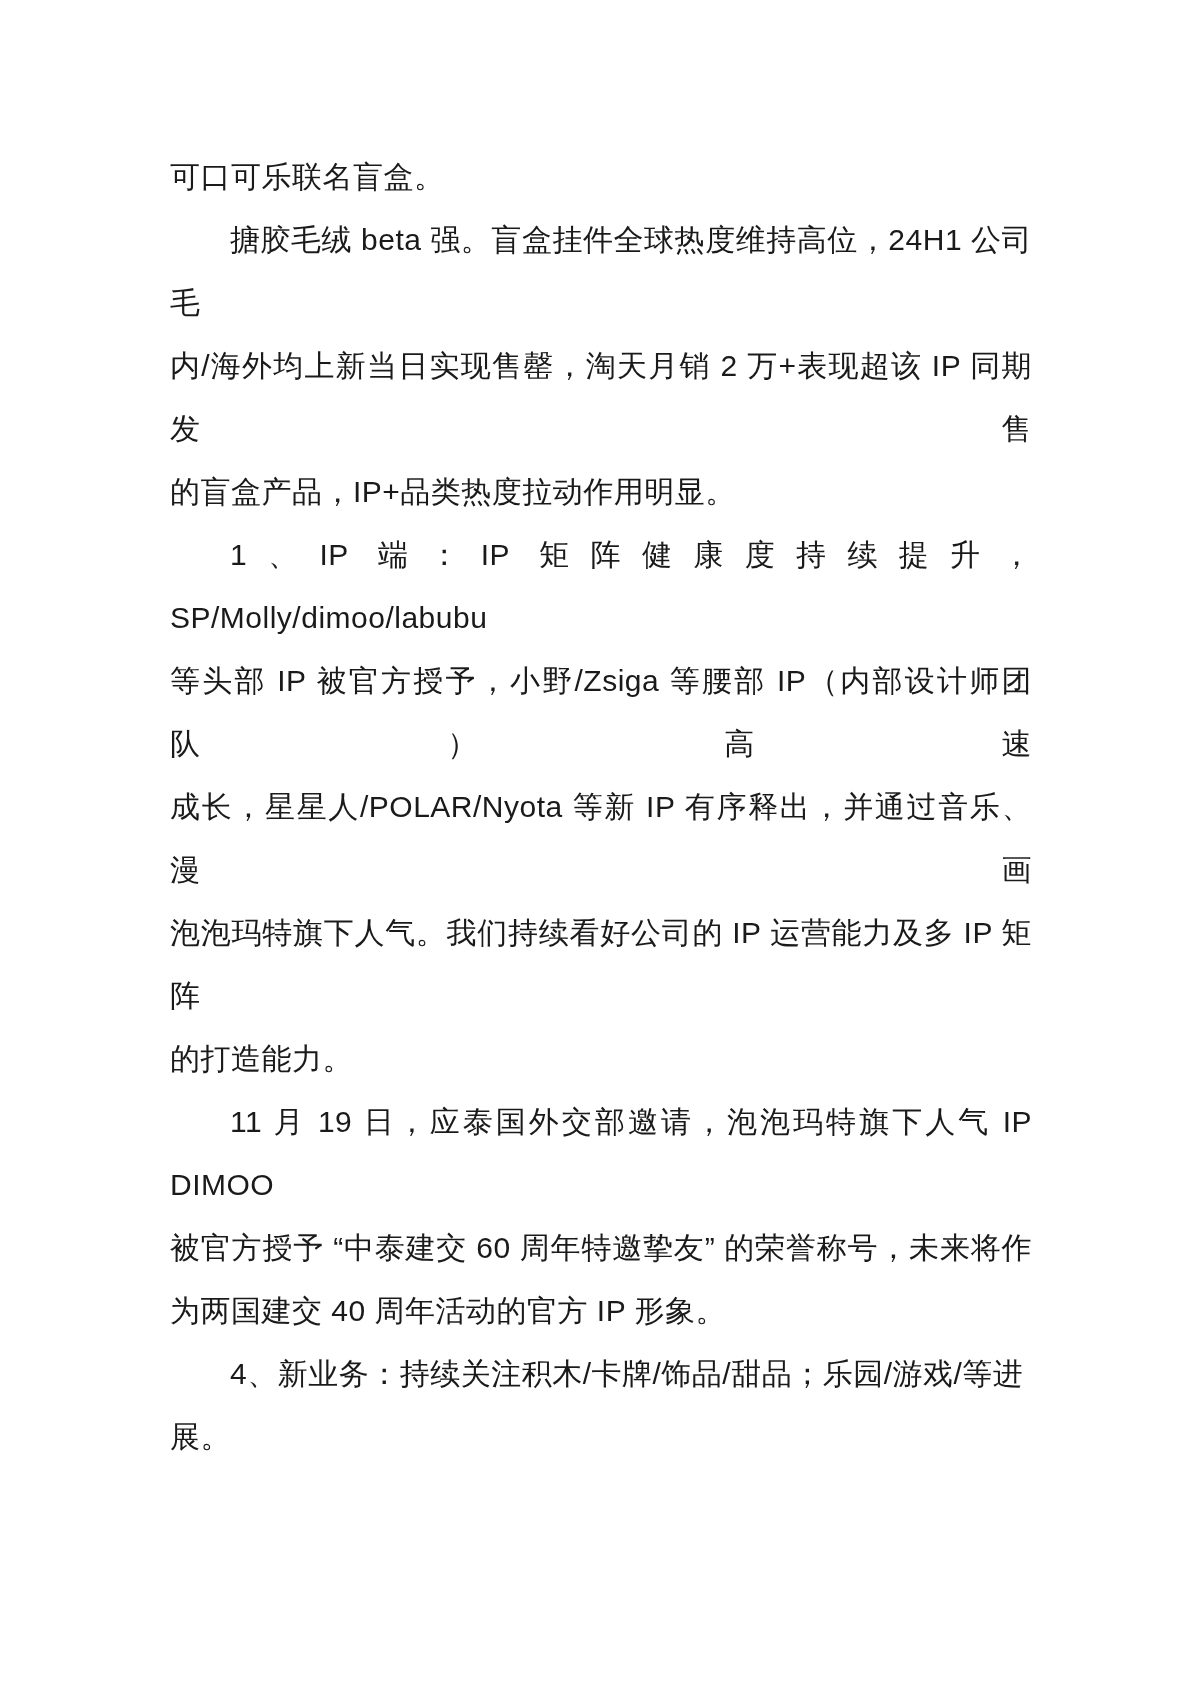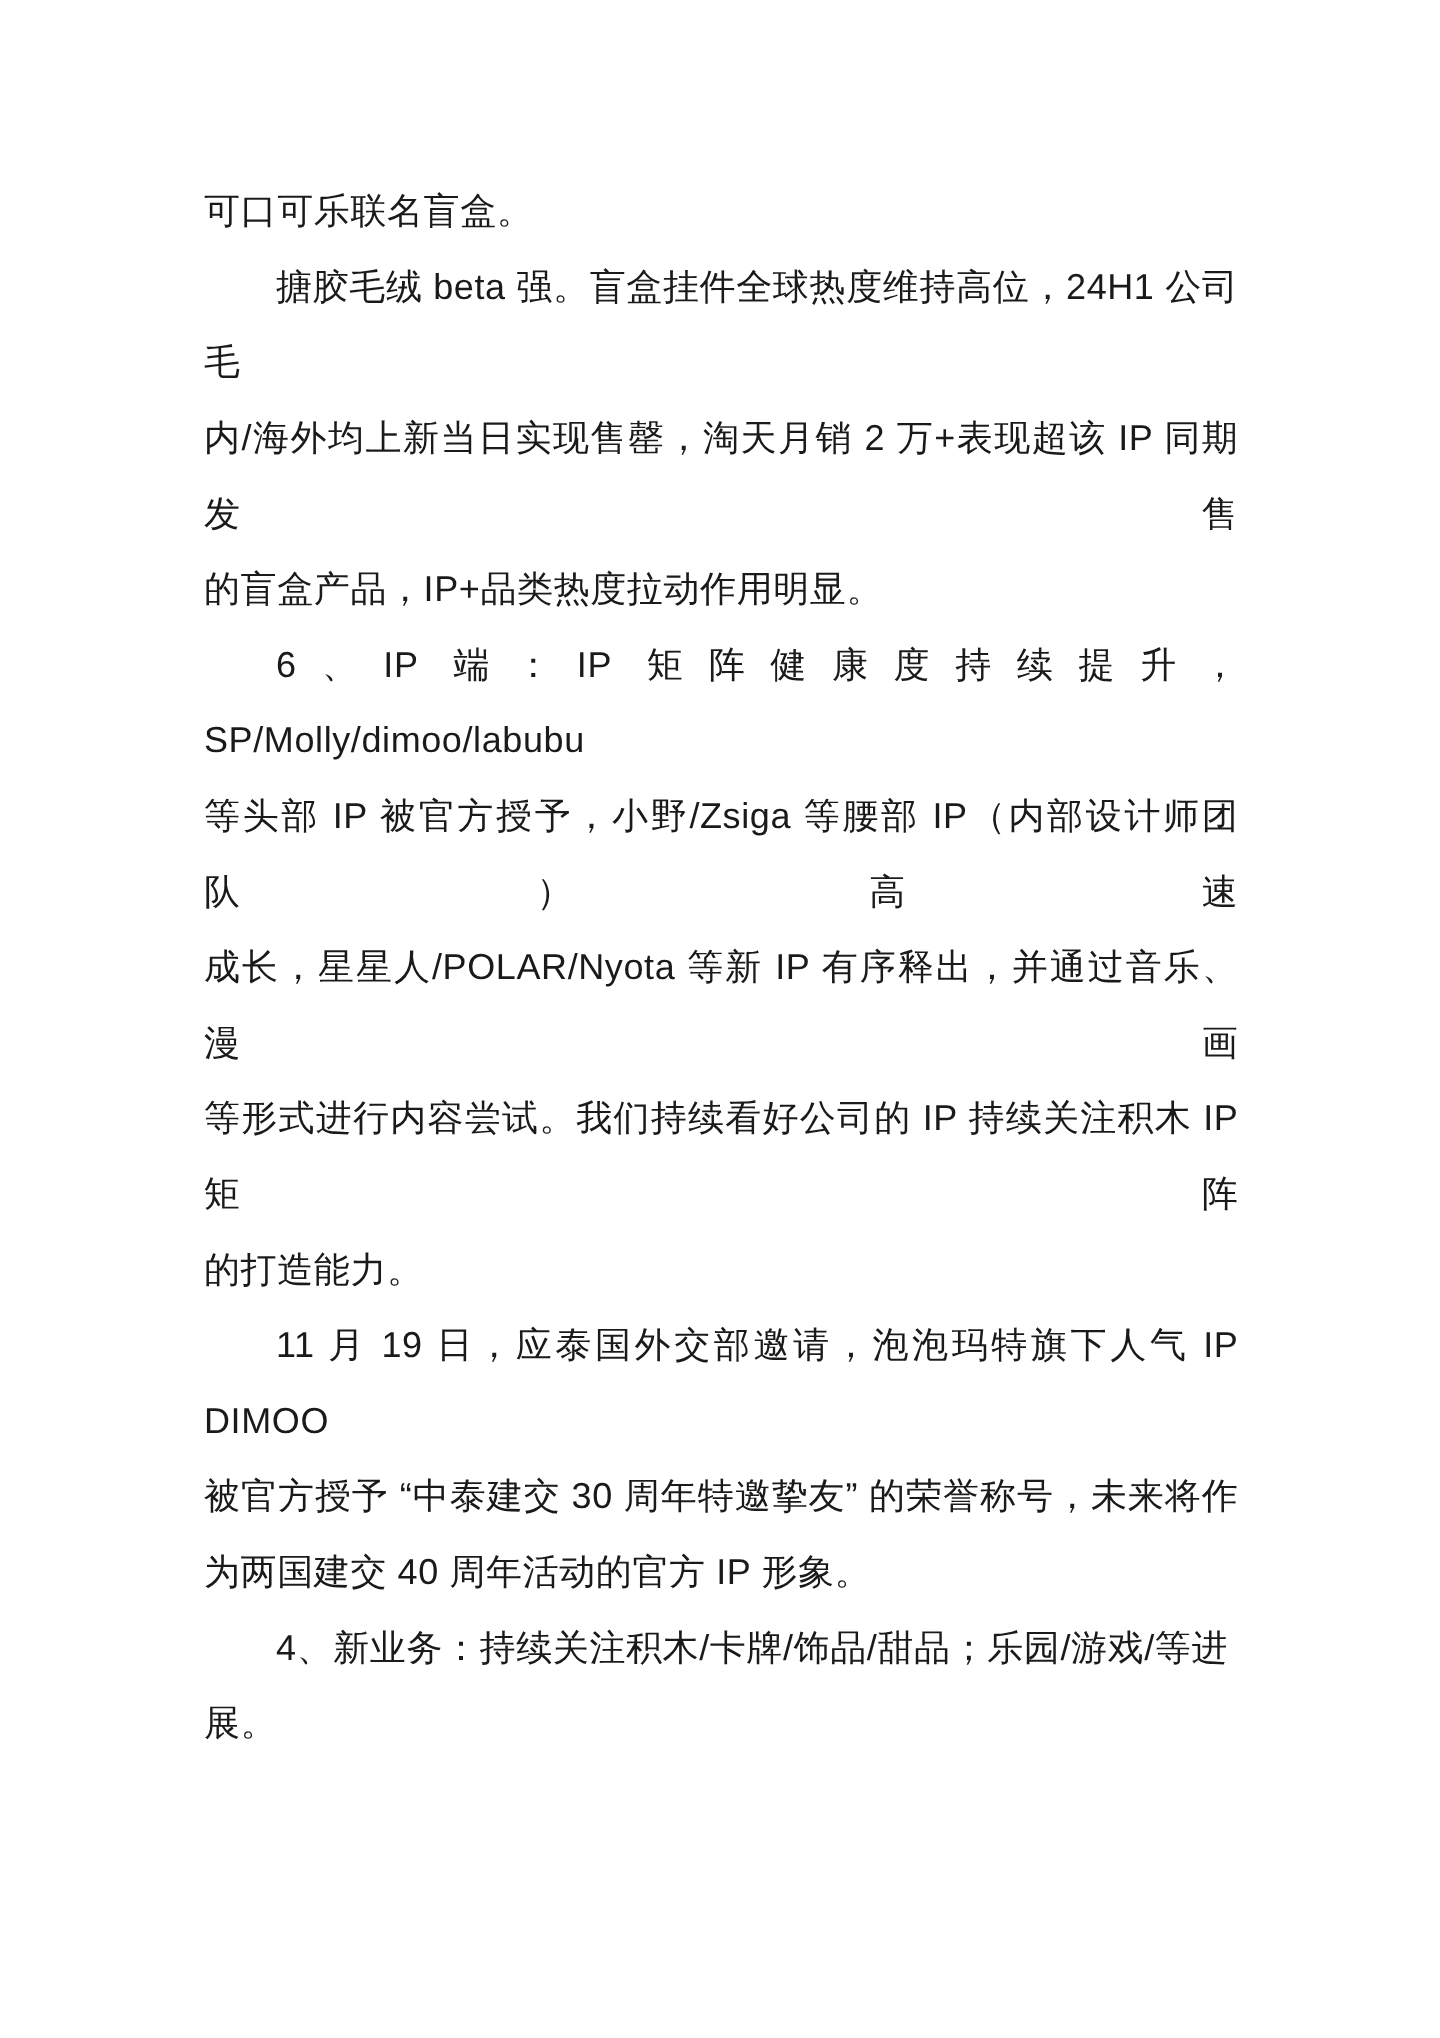--- a/index.html
+++ b/index.html
@@ -41,24 +41,24 @@
 </style>
 </head>
 <body>
 
 <div class="page" style="background: rgb(255, 255, 255);">
   <div class="doc" style="color: rgb(26, 26, 26);">
     <div class="line">可口可乐联名盲盒。</div>
     <div class="line indent j">搪胶毛绒 beta 强。盲盒挂件全球热度维持高位，24H1 公司毛</div>
     <div class="line j">内/海外均上新当日实现售罄，淘天月销 2 万+表现超该 IP 同期发售</div>
     <div class="line">的盲盒产品，IP+品类热度拉动作用明显。</div>
-    <div class="line indent j">6、IP 端：IP 矩阵健康度持续提升，SP/Molly/dimoo/labubu</div>
+    <div class="line indent j">1、IP 端：IP 矩阵健康度持续提升，SP/Molly/dimoo/labubu</div>
     <div class="line j">等头部 IP 被官方授予，小野/Zsiga 等腰部 IP（内部设计师团队）高速</div>
     <div class="line j">成长，星星人/POLAR/Nyota 等新 IP 有序释出，并通过音乐、漫画</div>
-    <div class="line j">等形式进行内容尝试。我们持续看好公司的 IP 持续关注积木 IP 矩阵</div>
+    <div class="line j">泡泡玛特旗下人气。我们持续看好公司的 IP 运营能力及多 IP 矩阵</div>
     <div class="line">的打造能力。</div>
     <div class="line indent j">11 月 19 日，应泰国外交部邀请，泡泡玛特旗下人气 IP DIMOO</div>
-    <div class="line j">被官方授予 “中泰建交 30 周年特邀挚友” 的荣誉称号，未来将作</div>
+    <div class="line j">被官方授予 “中泰建交 60 周年特邀挚友” 的荣誉称号，未来将作</div>
     <div class="line">为两国建交 40 周年活动的官方 IP 形象。</div>
     <div class="line indent">4、新业务：持续关注积木/卡牌/饰品/甜品；乐园/游戏/等进展。</div>
 
   </div>
 </div>
 
 </body></html>

